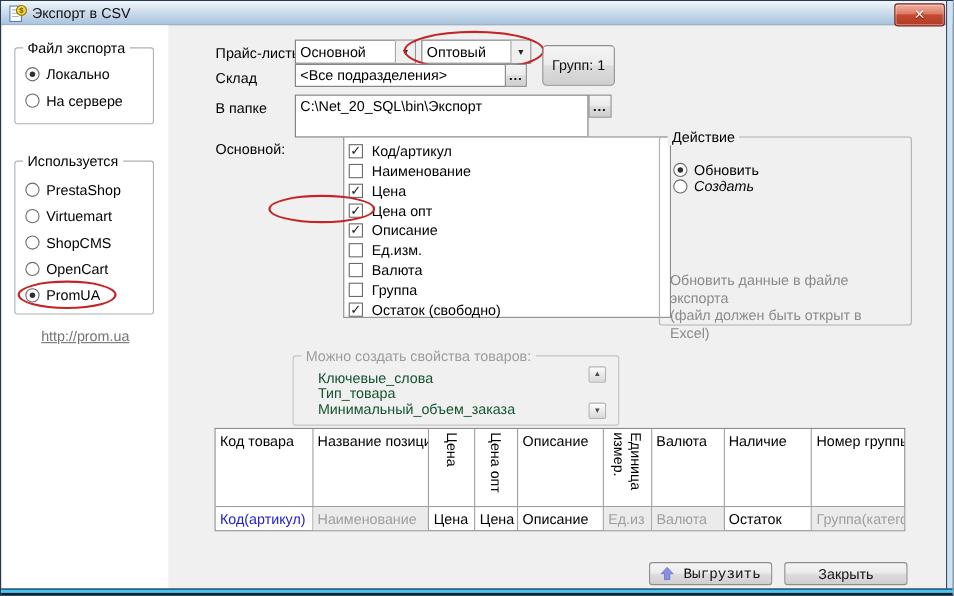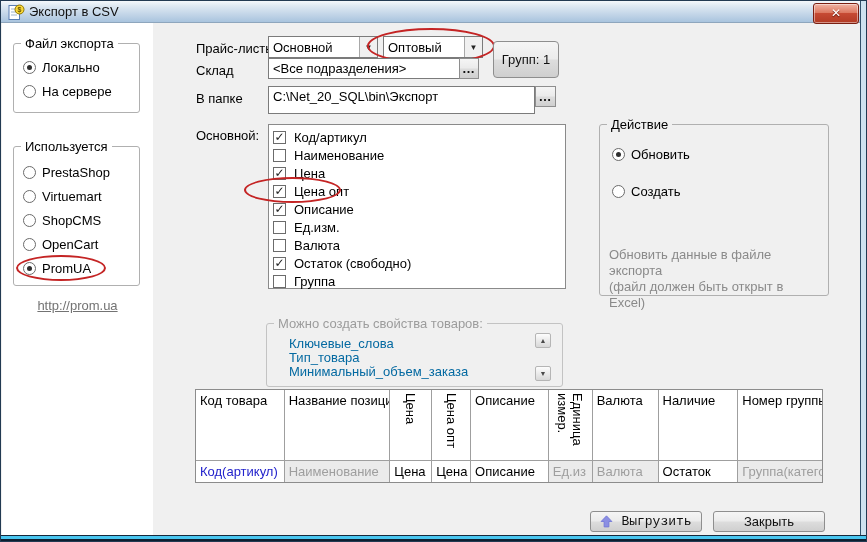--- a/index.html
+++ b/index.html
@@ -50,27 +50,27 @@
   .combo{background:#fff;border:1px solid #7b7b7b;display:flex;align-items:center;cursor:pointer;}
   .combo .val{flex:1;padding:1px 4px;white-space:nowrap;overflow:hidden;}
   .combo .drop{width:18px;align-self:stretch;border-left:1px solid #a8a8a8;background:#f0f0f0;
     display:flex;align-items:center;justify-content:center;font-size:8px;color:#222;}
   .btn{border:1px solid #8e8e8e;border-radius:3px;
     background:linear-gradient(180deg,#f5f5f5 0%,#ebebeb 48%,#dddddd 52%,#cfcfcf 100%);
     display:flex;align-items:center;justify-content:center;cursor:pointer;font-size:13px;color:#111;}
   .dots-btn{border-radius:0;font-weight:bold;letter-spacing:1px;}
 
   
-  .check-list{background:#fff;border:1px solid #8a8a8a;}
+  .check-list{background:#fff;border:1px solid #8a8a8a;margin-left:44px;}
   .check-item{position:relative;display:flex;align-items:center;gap:8px;height:18px;padding-left:4px;cursor:pointer;}
 
   .hint-text{color:#8a8a8a;white-space:pre-line;line-height:16px;}
 
   
-  .props-item{color:#0369a1;line-height:14px;white-space:nowrap;}
+  .props-item{color:#14532d;line-height:14px;white-space:nowrap;}
   .scrollbar{border:0;background:#f0f0f0;}
   .scroll-btn{position:absolute;left:0;width:16px;height:15px;border:1px solid #b5b5b5;border-radius:2px;
     background:linear-gradient(180deg,#fdfdfd,#d8d8d8);display:flex;align-items:center;justify-content:center;
     font-size:7px;color:#4a4a4a;cursor:pointer;}
 
   
   .map-table{left:194px;top:388px;width:628px;height:94px;border:1px solid #8c8c8c;background:#fff;}
   .tr{display:flex;width:100%;}
   .tr-head{height:71px;border-bottom:1px solid #9f9f9f;}
   .tr-data{height:21px;}
@@ -163,21 +163,21 @@
     <span class="drop">▼</span>
   </div>
   <div class="abs annotation" style="left:366px;top:27px;width:128px;height:36px;"></div>
   <div class="abs btn" style="left:492px;top:40px;width:66px;height:37px;border-radius:4px;">Групп: 1</div>
 
   <span class="abs" style="left:195px;top:62px;">Склад</span>
   <div class="abs field" style="left:267px;top:57px;width:192px;height:21px;">&lt;Все подразделения&gt;</div>
   <div class="abs btn dots-btn" style="left:458px;top:57px;width:20px;height:21px;">…</div>
 
   <span class="abs" style="left:195px;top:90px;">В папке</span>
-  <div class="abs field" style="left:267px;top:85px;width:267px;height:28px;">C:\Net_20_SQL\bin\Экспорт</div>
+  <div class="abs field" style="left:267px;top:85px;width:267px;height:39px;">C:\Net_20_SQL\bin\Экспорт</div>
   <div class="abs btn dots-btn" style="left:534px;top:85px;width:21px;height:21px;">…</div>
 
   <span class="abs" style="left:195px;top:127px;">Основной:</span>
   <div class="abs check-list" style="left:267px;top:123px;width:298px;height:165px;padding-top:3px;">
     <div class="check-item">
       <span class="checkbox checked"></span>
       <span>Код/артикул</span>
     </div>
     <div class="check-item">
       <span class="checkbox"></span>
@@ -197,37 +197,37 @@
     </div>
     <div class="check-item">
       <span class="checkbox"></span>
       <span>Ед.изм.</span>
     </div>
     <div class="check-item">
       <span class="checkbox"></span>
       <span>Валюта</span>
     </div>
     <div class="check-item">
+      <span class="checkbox"></span>
+      <span>Группа</span>
+    </div>
+    <div class="check-item">
       <span class="checkbox checked"></span>
       <span>Остаток (свободно)</span>
-    </div>
-    <div class="check-item">
-      <span class="checkbox"></span>
-      <span>Группа</span>
     </div>
   </div>
   <div class="abs annotation" style="left:243px;top:176px;width:97px;height:26px;"></div>
 
   <div class="abs groupbox" style="left:598px;top:123px;width:230px;height:172px;">
     <span class="gb-legend legend-gray">Действие</span>
     <div class="opt-row" style="left:12px;top:22px;">
       <span class="radio selected"></span>
       <span>Обновить</span>
     </div>
-    <div class="opt-row" style="left:12px;top:59px;">
+    <div class="opt-row" style="left:12px;top:37px;font-style:italic;">
       <span class="radio"></span>
       <span>Создать</span>
     </div>
     <div class="abs hint-text" style="left:9px;top:122px;width:212px;">Обновить данные в файле экспорта
 (файл должен быть открыт в Excel)</div>
   </div>
 
   <div class="abs groupbox gb-disabled" style="left:265px;top:302px;width:297px;height:64px;">
     <span class="gb-legend legend-gray">Можно создать свойства товаров:</span>
     <div class="abs" style="left:22px;top:13px;">

